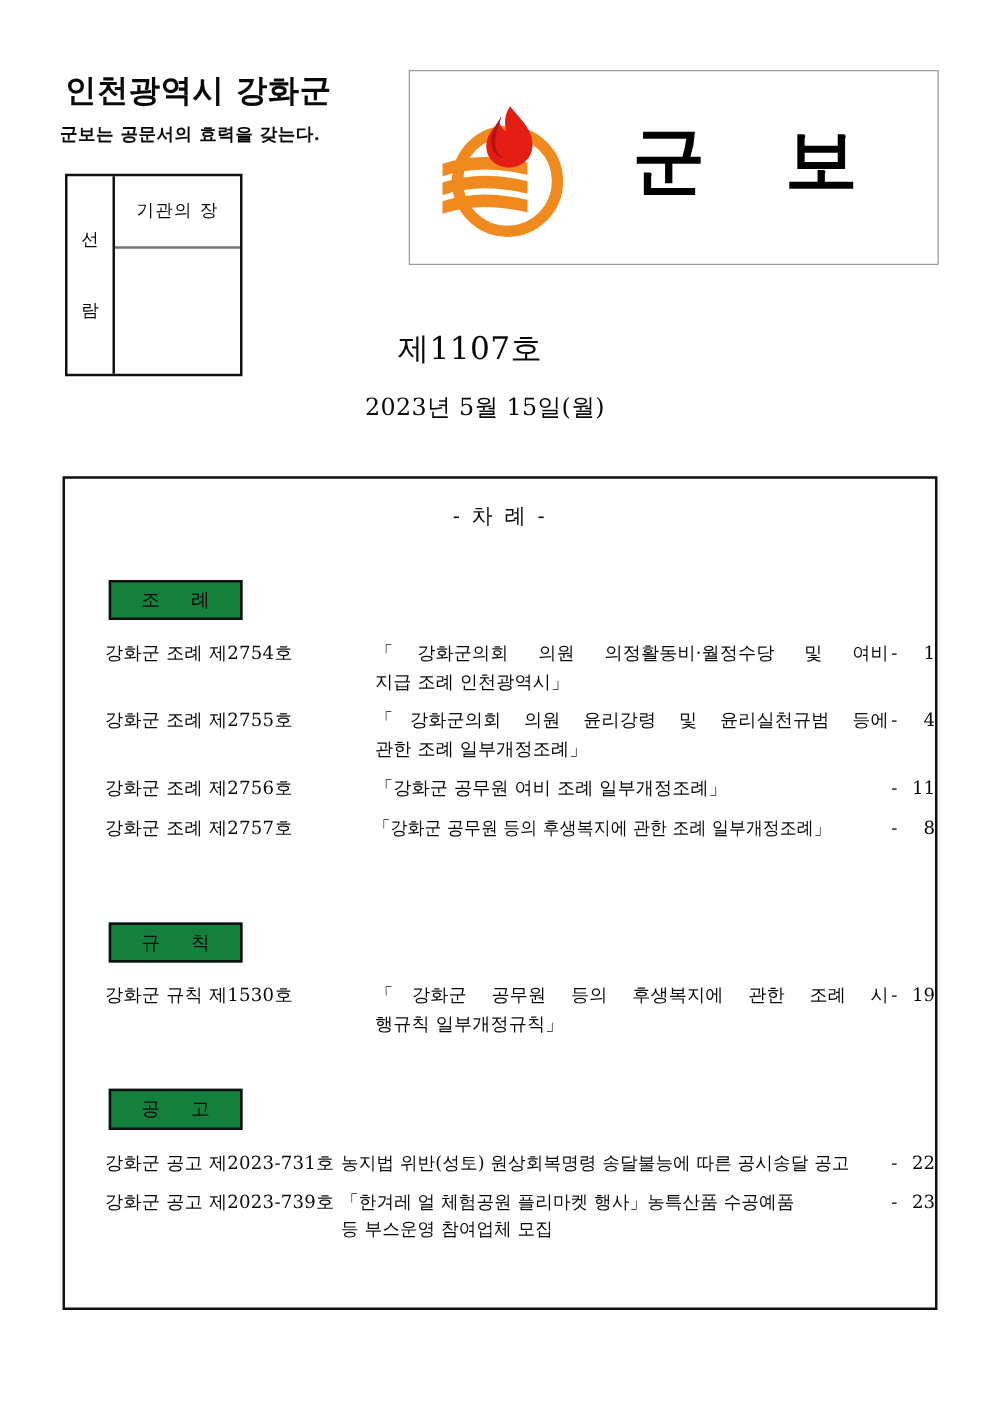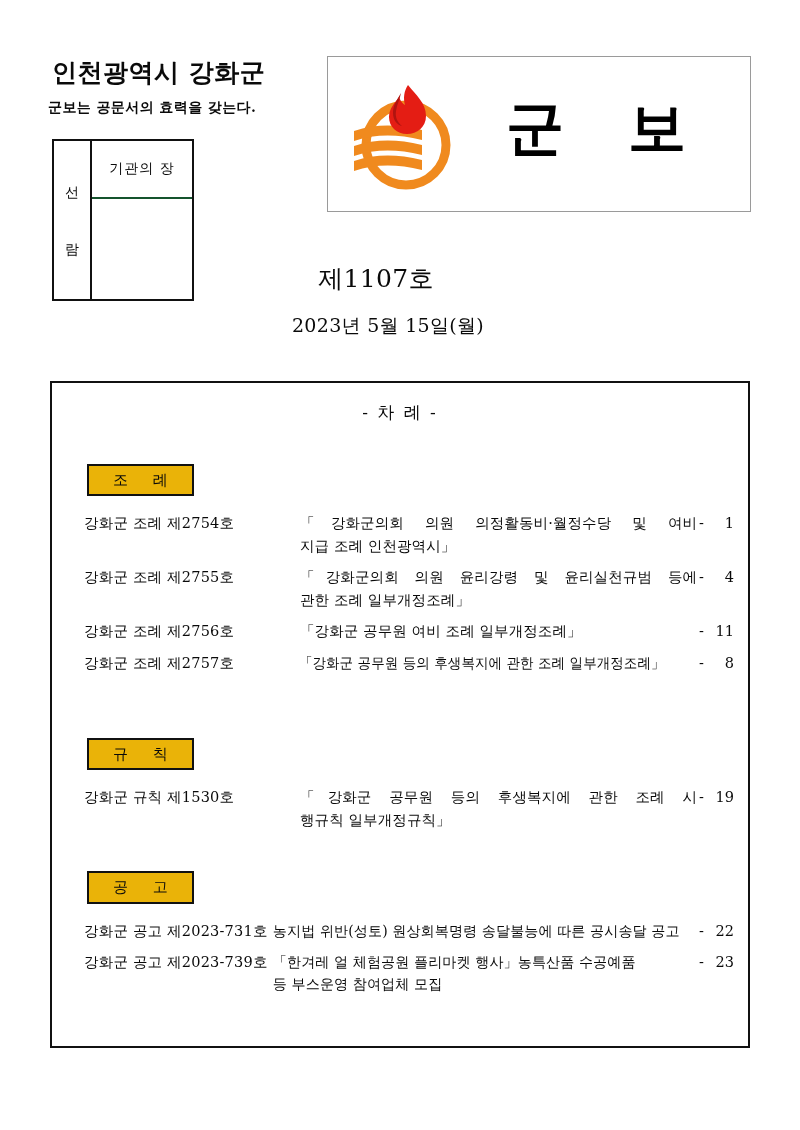--- a/index.html
+++ b/index.html
@@ -70,21 +70,21 @@
   }
   .seal-left span { display: block; line-height: 1; }
   .seal-right {
     flex: 1;
     display: flex;
     flex-direction: column;
     box-sizing: border-box;
   }
   .seal-head {
     height: 58px;
-    border-bottom: 2px solid #14532d;
+    border-bottom: 2px solid #737373;
     box-sizing: border-box;
     display: flex;
     align-items: center;
     justify-content: center;
     font-size: 14px;
     letter-spacing: 1px;
   }
   .seal-body {
     flex: 1;
   }
@@ -158,37 +158,37 @@
 
   .section-chip {
     display: inline-block;
     border: 2px solid #111;
     box-sizing: border-box;
     padding: 4px 14px;
     font-size: 15px;
     letter-spacing: 10px;
     text-indent: 10px;
     line-height: 1.35;
-    background: #eab308;
+    background: #15803d;
   }
   .chip-wrap { padding-left: 35px; }
   .chip-wrap.law   { margin-top: 40px; }
   .chip-wrap.rule  { margin-top: 64px; }
   .chip-wrap.notice{ margin-top: 40px; }
 
   .entry-list { margin-top: 16px; }
 
   
   .entry {
     display: flex;
     align-items: flex-start;
     font-size: 14.5px;
     line-height: 1.55;
     margin-bottom: 9px;
-    padding: 0 14px 0 32px;
+    padding: 0 0 0 32px;
   }
   .entry .ref {
     white-space: nowrap;
     letter-spacing: 0.2px;
     padding-top: 0px;
   }
   .entry .title {
     flex: 1;
     letter-spacing: 0.1px;
   }

